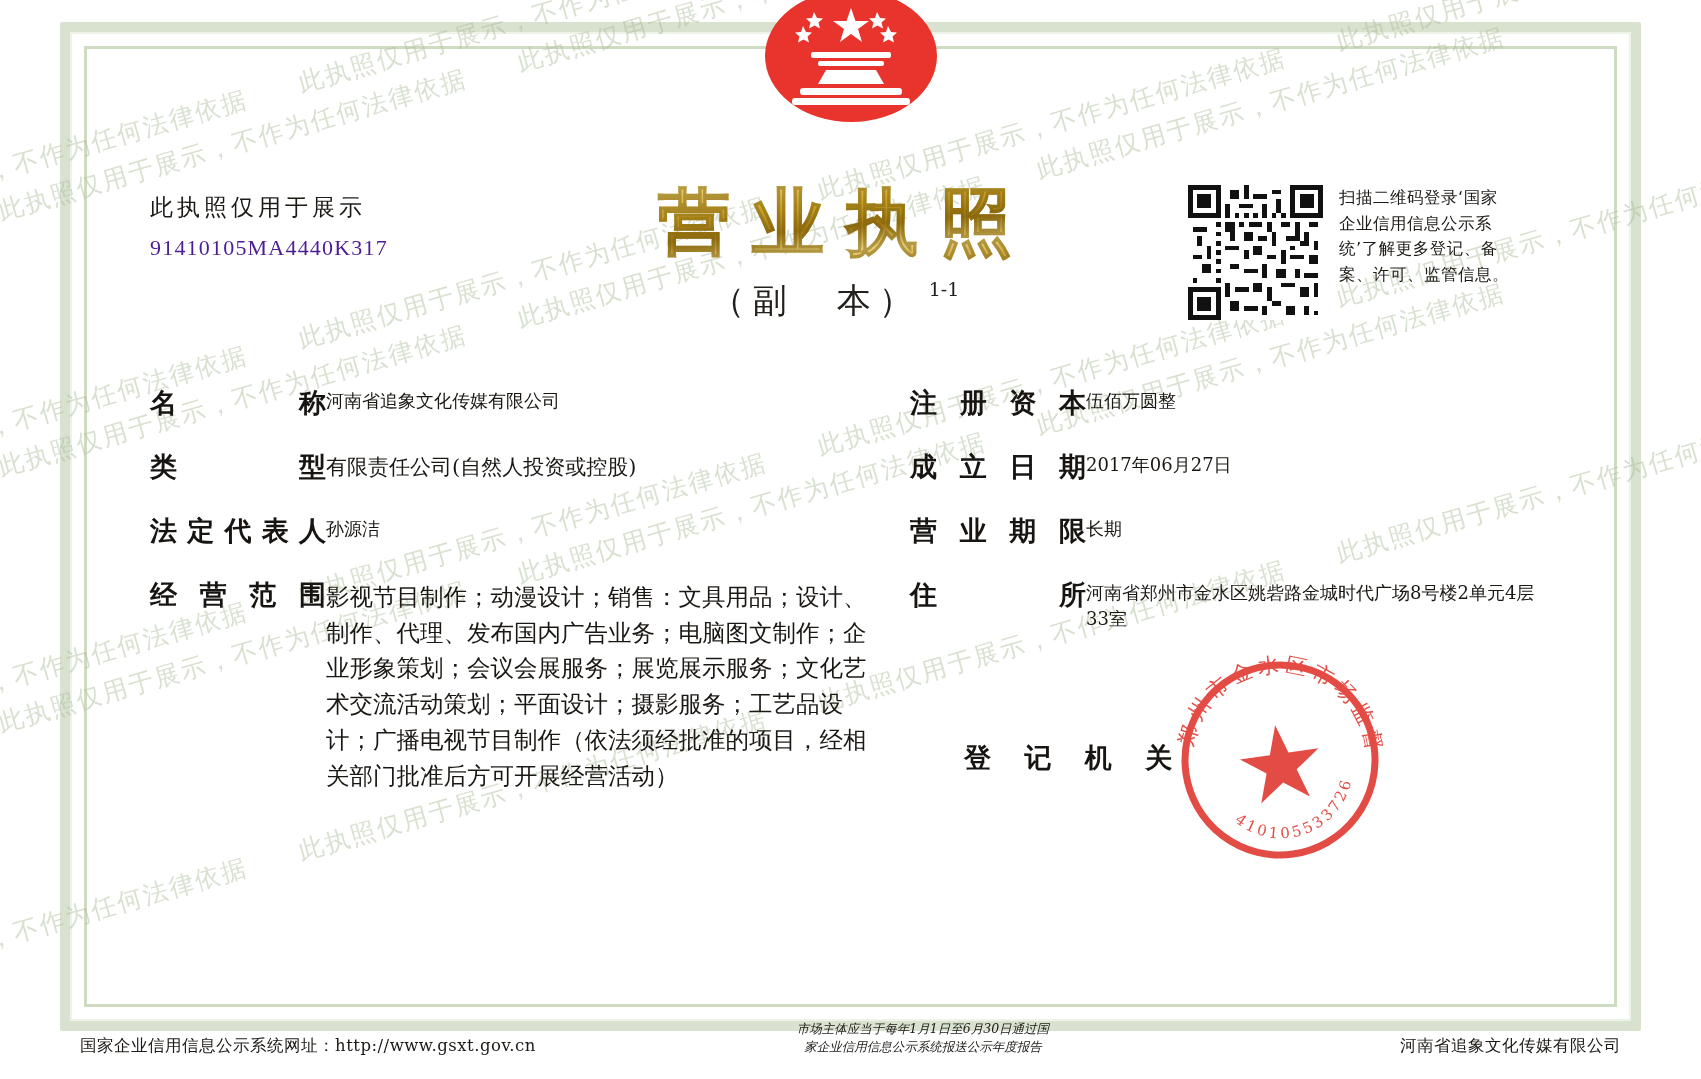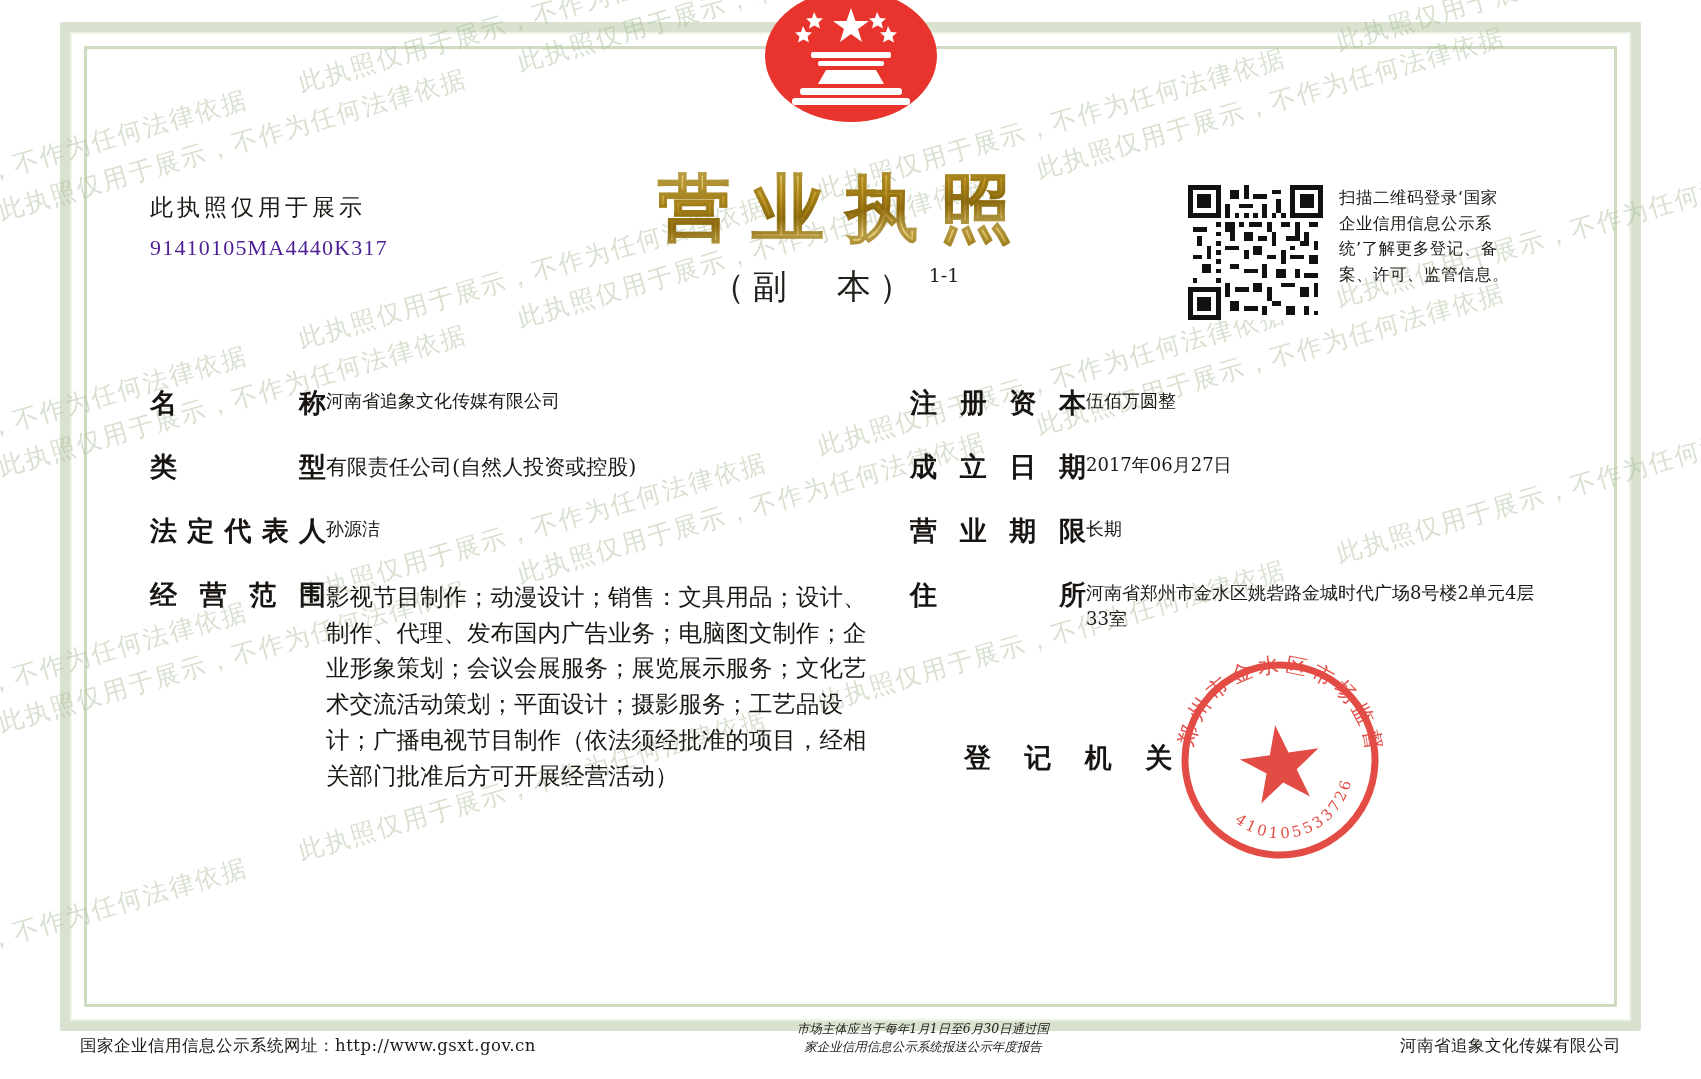--- a/index.html
+++ b/index.html
@@ -86,21 +86,21 @@
     transform: translateX(-50%);
     width: 190px;
     height: 150px;
     z-index: 20;
   }
 
   
   .title-block {
     position: absolute;
     left: 600px;
-    top: 170px;
+    top: 184px;
     width: 470px;
     text-align: center;
     z-index: 15;
   }
   .main-title {
     font-size: 72px;
     font-weight: 700;
     letter-spacing: 22px;
     text-indent: 22px;
     font-family: "DejaVu Serif", "Liberation Serif", serif;

